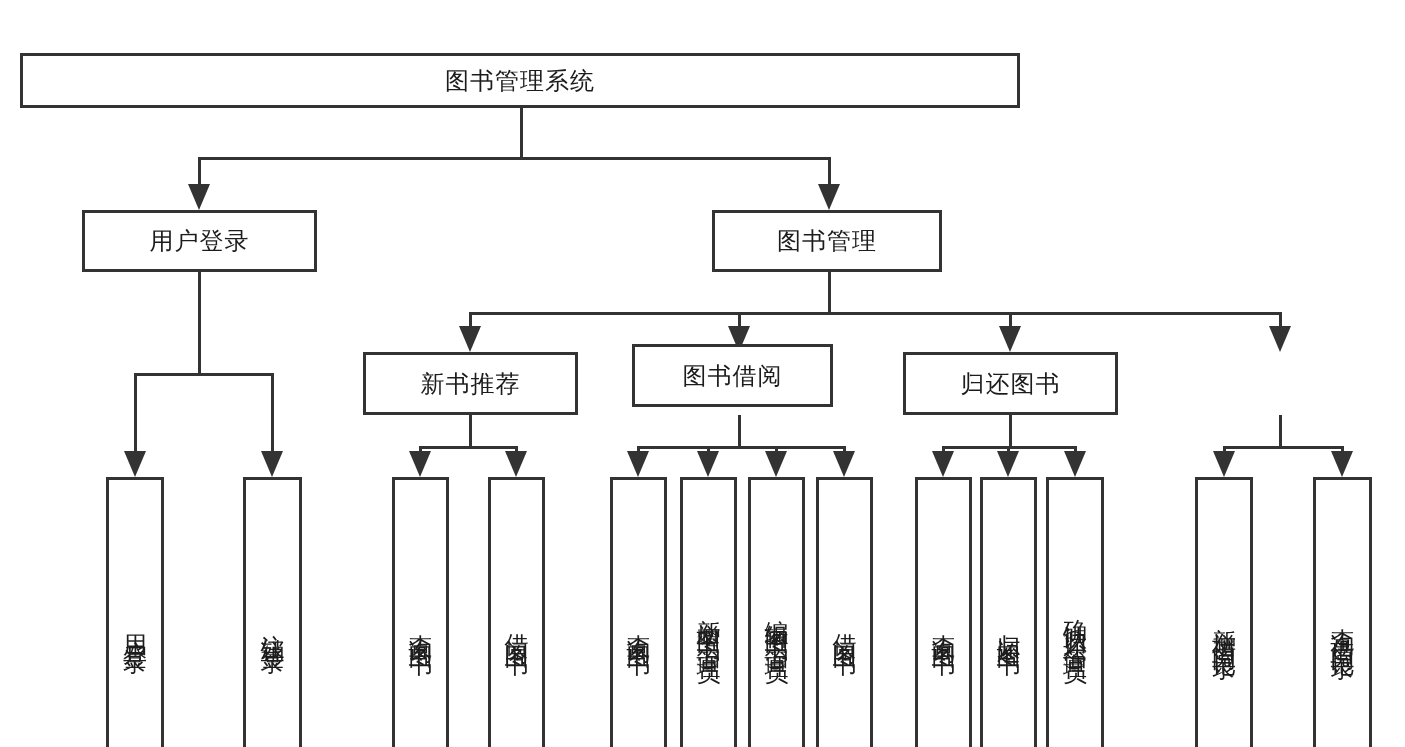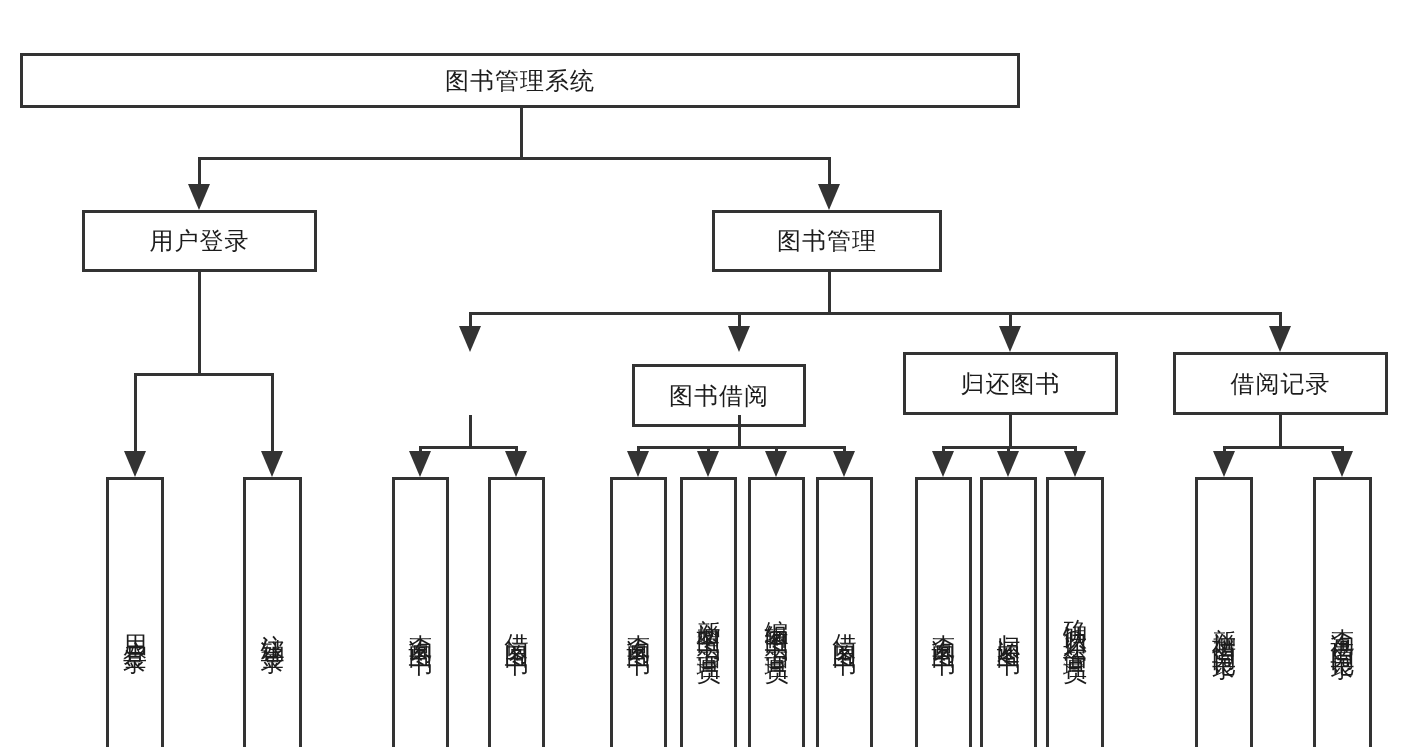--- a/index.html
+++ b/index.html
@@ -81,23 +81,23 @@
   <div class="hl" style="left:469px;top:272px;width:813px;"></div>
   <div class="vl" style="left:469px;top:273px;height:13px;"></div>
   <div class="ah" style="left:459px;top:286px;"></div>
   <div class="vl" style="left:738px;top:273px;height:13px;"></div>
   <div class="ah" style="left:728px;top:286px;"></div>
   <div class="vl" style="left:1009px;top:273px;height:13px;"></div>
   <div class="ah" style="left:999px;top:286px;"></div>
   <div class="vl" style="left:1279px;top:273px;height:13px;"></div>
   <div class="ah" style="left:1269px;top:286px;"></div>
 
-  <div class="box" style="left:632px;top:324px;width:174px;height:63px;">图书借阅</div>
+  <div class="box" style="left:363px;top:312px;width:215px;height:63px;">新书推荐</div>
+  <div class="box" style="left:632px;top:304px;width:201px;height:63px;">图书借阅</div>
   <div class="box" style="left:903px;top:312px;width:215px;height:63px;">归还图书</div>
-  <div class="box" style="left:1173px;top:312px;width:215px;height:63px;">借阅记录</div>
 
   <div class="vl" style="left:469px;top:375px;height:32px;"></div>
   <div class="hl" style="left:419px;top:406px;width:99px;"></div>
   <div class="vl" style="left:419px;top:407px;height:4px;"></div>
   <div class="ah" style="left:409px;top:411px;"></div>
   <div class="vl" style="left:515px;top:407px;height:4px;"></div>
   <div class="ah" style="left:505px;top:411px;"></div>
 
   <div class="vl" style="left:738px;top:375px;height:32px;"></div>
   <div class="hl" style="left:637px;top:406px;width:209px;"></div>

